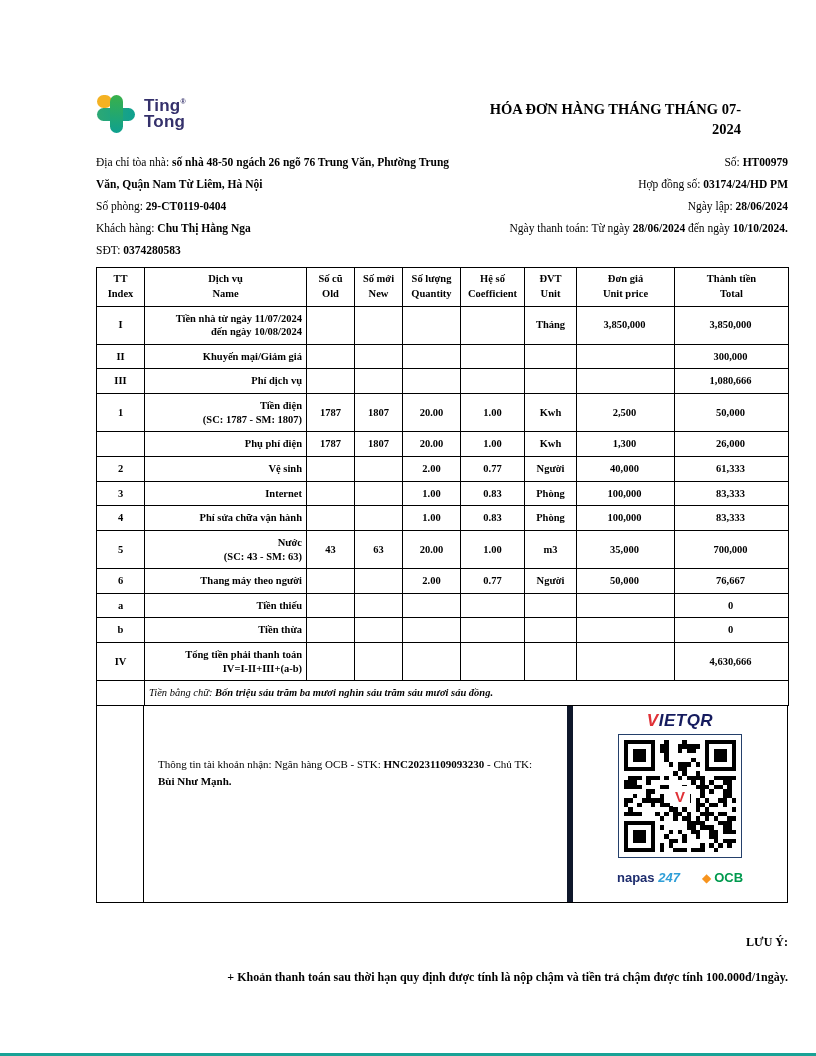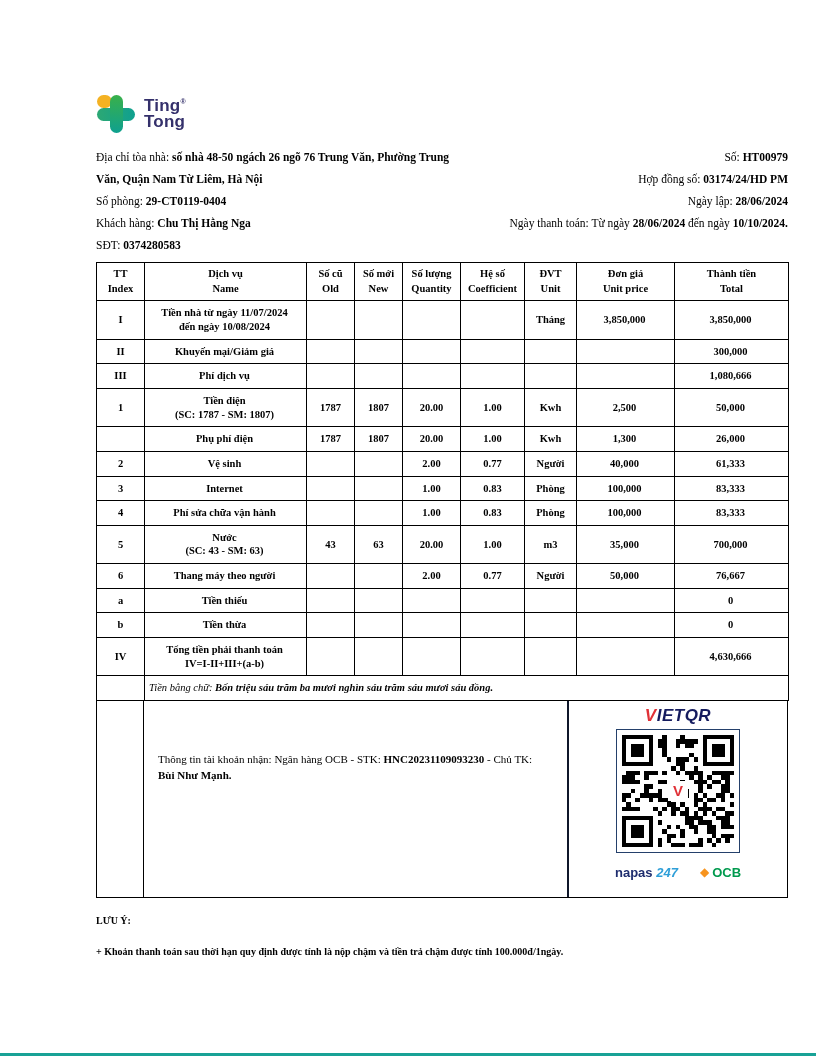--- a/index.html
+++ b/index.html
@@ -28,52 +28,52 @@
   .info-right { width:316px; text-align:right; }
   .info-line { line-height:22px; }
   b { font-weight:bold; }
 
   
   table.invoice { width:100%; border-collapse:collapse; table-layout:fixed; margin-top:6px; }
   .invoice th, .invoice td { border:1px solid #000; font-weight:bold; font-size:10.5px; vertical-align:middle; }
   .invoice th { text-align:center; white-space:pre-line; line-height:1.4; padding:4px 2px; }
   .invoice td { padding:5px 4px; line-height:1.3; }
   td.c-idx { text-align:center; }
-  td.c-name { text-align:center; white-space:pre-line; padding-left:2px; }
+  td.c-name { text-align:right; white-space:pre-line; padding-left:2px; }
   td.c-old, td.c-new, td.c-qty, td.c-coef, td.c-unit { text-align:center; }
   td.c-price, td.c-total { text-align:center; padding-right:6px; }
   .words-cell { font-size:11px; padding:6px 8px; text-align:left;margin-top:19px; }
   .words-cell .lbl { font-style:italic; font-weight:normal; }
   .words-cell .val { font-style:italic; font-weight:bold; }
 
   
   .qr-box { display:flex; border:1px solid #000; margin-top:-1px; height:198px; }
   .qr-spacer { width:47px; flex:0 0 auto; border-right:1px solid #000; }
   .qr-text { flex:1; padding:50px 24px 10px 14px; font-size:11px; line-height:1.5; }
   .qr-warning { color:#c00000; margin-bottom:16px; }
-  .qr-panel { width:220px; flex:0 0 auto; border-left:2px solid #0f172a; display:flex; flex-direction:column;
+  .qr-panel { width:220px; flex:0 0 auto; border-left:6px solid #0f172a; display:flex; flex-direction:column;
               align-items:center; padding-top:4px; }
   .vietqr-logo { font-family:"Liberation Sans","DejaVu Sans",sans-serif; font-weight:bold; font-style:italic;
                  font-size:17px; line-height:1; margin:2px 0 5px; letter-spacing:0.5px; }
   .vietqr-logo .v { color:#e03137; }
   .vietqr-logo .rest { color:#151b5e; }
   .qr-code { position:relative; width:124px; height:124px; border:1px solid #24406b; padding:5px; background:#fff; }
   .qr-pattern { width:100%; height:100%; }
   .qr-center-v { position:absolute; left:50%; top:50%; transform:translate(-50%,-50%); width:20px; height:20px;
                  background:#fff; display:flex; align-items:center; justify-content:center; color:#e03137;
                  font-family:"Liberation Sans",sans-serif; font-weight:bold; font-size:15px; }
   .qr-logos { display:flex; align-items:center; gap:22px; margin-top:12px;
               font-family:"Liberation Sans","DejaVu Sans",sans-serif; font-weight:bold; font-size:13px; }
   .napas { color:#1e2d6e; }
   .napas .n247 { color:#2f9fd8; font-style:italic; }
   .ocb { color:#009a4e; display:flex; align-items:center; gap:3px; }
   .ocb .diamond { color:#f7941e; font-size:12px; }
 
   
-  .notes { margin-top:17px; font-size:10px; font-weight:bold; }
+  .notes { margin-top:32px; font-size:12px; font-weight:bold;text-align:right; }
   .note-line { margin-top:20px; }
 
   .footer-bar { position:absolute; left:0; bottom:0; width:816px; height:3px; background:#18a296; }
 </style>
 </head>
 <body>
 
 <div class="page">
   <div class="content">
 
@@ -81,20 +81,24 @@
       <div class="logo">
         <div class="logo-icon">
           <span class="arm-y"></span>
             <span class="arm-h"></span>
             <span class="arm-v"></span>
         </div>
         <div class="logo-text">
           <div><span>Ting</span><span class="reg">®</span></div>
           <div>Tong</div>
         </div>
+      </div>
+      <div class="doc-title">
+        <div>HÓA ĐƠN HÀNG THÁNG THÁNG 07-</div>
+        <div>2024</div>
       </div>
     </div>
 
     <div class="info-row">
       <div class="info-left">
         <div class="info-line">
           <span>Địa chỉ tòa nhà: </span><b>số nhà 48-50 ngách 26 ngõ 76 Trung Văn, Phường Trung Văn, Quận Nam Từ Liêm, Hà Nội</b>
         </div>
         <div class="info-line">
           <span>Số phòng: </span><b>29-CT0119-0404</b>

